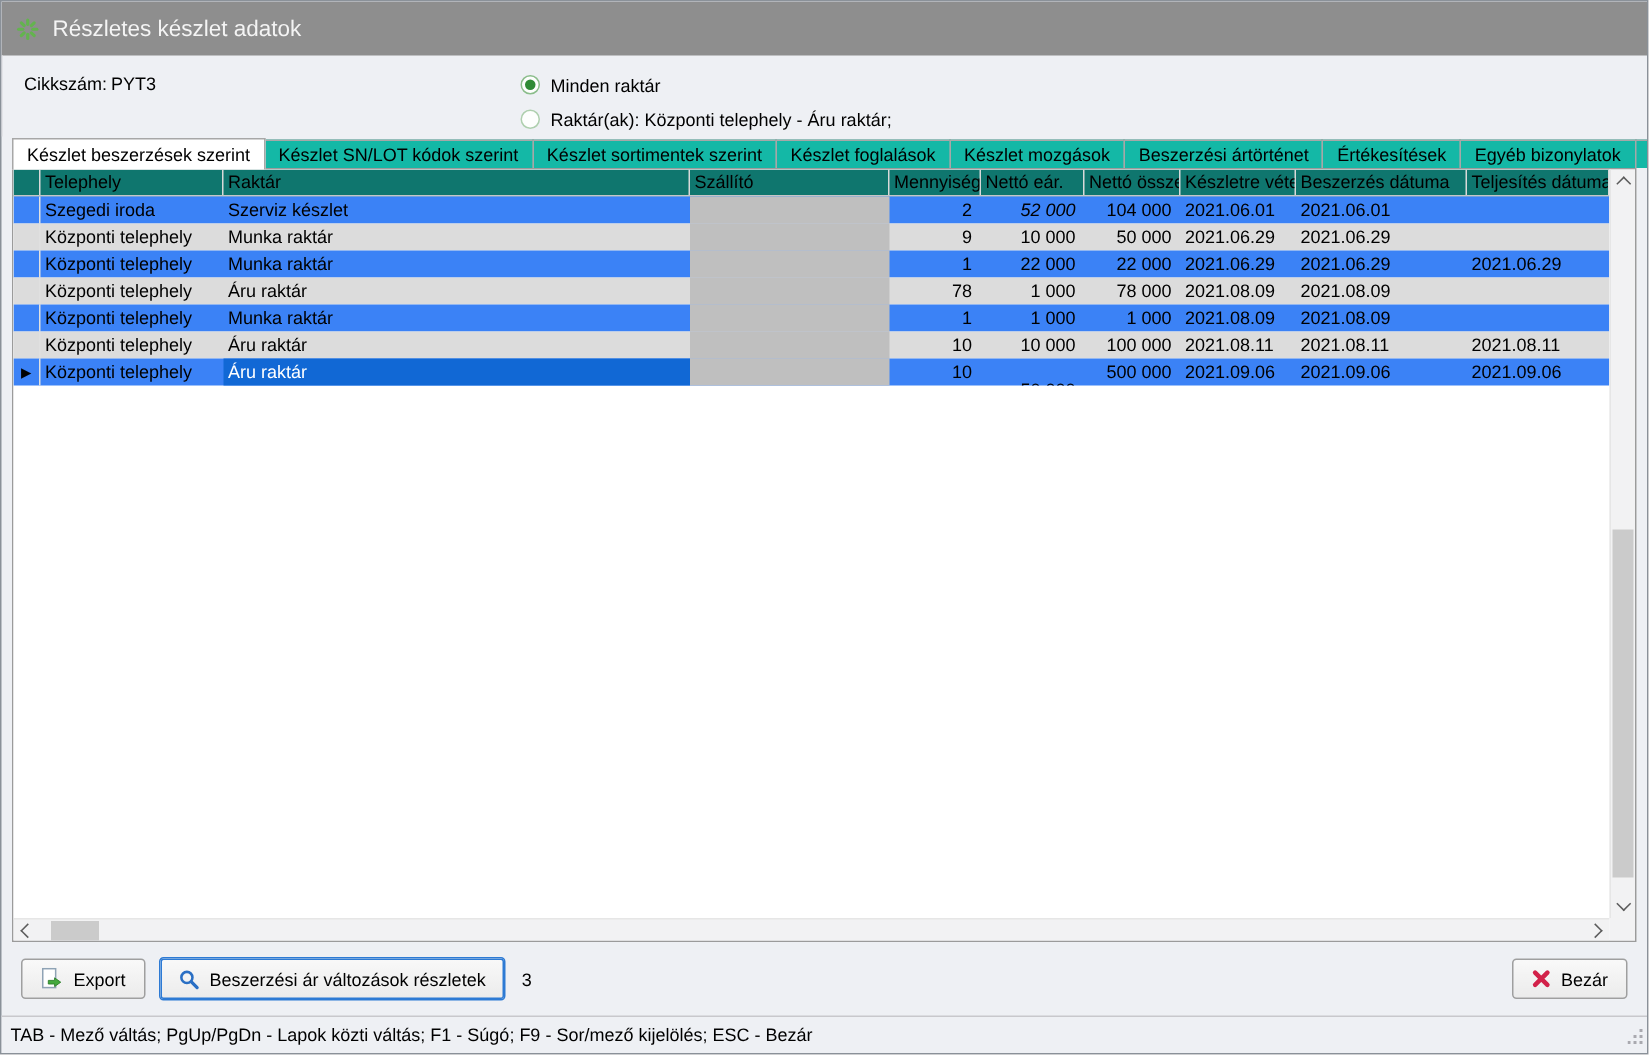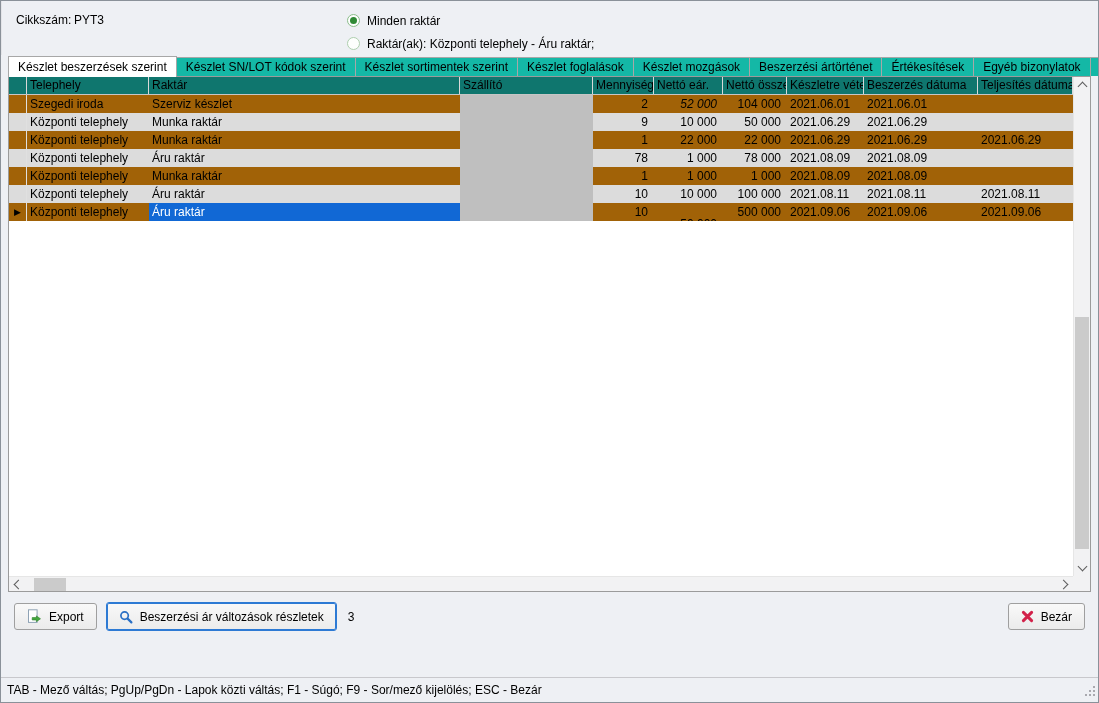--- a/index.html
+++ b/index.html
@@ -24,21 +24,21 @@
   
   .tabstrip{height:21px;display:flex;align-items:flex-end;padding-left:7px;position:relative;z-index:2;}
   .tab{height:19px;line-height:18px;box-sizing:border-box;padding:0 9px;background:#14b8a6;
        border:1px solid #a7a7a7;border-bottom:none;margin-right:-1px;white-space:nowrap;}
   .tab.active{height:21px;line-height:20px;background:#fff;position:relative;z-index:3;margin-bottom:-1px;}
   
   .grid-wrap{margin:0 7px;height:516px;box-sizing:border-box;border:1px solid #9b9b9b;background:#fff;position:relative;z-index:1;}
   .grid-scroll{position:absolute;left:0;top:0;right:17px;bottom:15px;overflow:hidden;background:#fff;}
   .g-hrow{display:flex;height:18px;background:#0f766e;border-bottom:1px solid #c6c6c6;box-sizing:border-box;}
   .h-cell{box-sizing:border-box;border-right:1px solid #d9d9d9;padding:0 3px;line-height:16px;white-space:nowrap;overflow:hidden;flex:0 0 auto;}
-  .g-row{display:flex;height:18px;line-height:18px;background:#a16207;}
+  .g-row{display:flex;height:18px;line-height:18px;background:#3b82f6;}
   .g-row.alt{background:#dcdcdc;}
   .g-cell{box-sizing:border-box;padding:0 3px;white-space:nowrap;overflow:hidden;flex:0 0 auto;}
   .g-cell.num{text-align:right;padding-right:6px;}
   .g-cell.gutter{padding:0;text-align:center;font-size:9px;line-height:18px;border-right:1px solid #e0e0e0;}
   .g-cell.red{background:#bfbfbf;}
   .g-cell.sel{background:#1168d5;color:#fff;}
   
   .vscroll{position:absolute;top:0;right:0;bottom:15px;width:17px;background:#f2f2f3;border-left:1px solid #e6e6e6;box-sizing:border-box;}
   .hscroll{position:absolute;left:0;right:17px;bottom:0;height:15px;background:#f2f2f3;border-top:1px solid #e6e6e6;box-sizing:border-box;display:flex;align-items:center;}
   .corner{position:absolute;right:0;bottom:0;width:17px;height:15px;background:#f2f2f3;}
@@ -63,20 +63,37 @@
   
   .statusbar{position:absolute;left:0;right:0;bottom:0;height:25px;border-top:1px solid #c8c8cc;
              display:flex;align-items:center;padding-left:6px;box-sizing:border-box;background:#eef0f4;}
   .grip{position:absolute;right:2px;bottom:2px;}
 </style>
 </head>
 <body>
 
 <div class="window">
 
+  <div class="titlebar">
+    <span style="display:inline-flex;">
+      <svg width="15" height="15" viewBox="0 0 15 15">
+        <g stroke="#63b44e" stroke-width="2.1" stroke-linecap="round">
+          <line x1="7.5" y1="1.4" x2="7.5" y2="4.2"></line>
+            <line x1="7.5" y1="10.8" x2="7.5" y2="13.6"></line>
+          <line x1="1.4" y1="7.5" x2="4.2" y2="7.5"></line>
+            <line x1="10.8" y1="7.5" x2="13.6" y2="7.5"></line>
+          <line x1="3.2" y1="3.2" x2="5.1" y2="5.1"></line>
+            <line x1="9.9" y1="9.9" x2="11.8" y2="11.8"></line>
+          <line x1="3.2" y1="11.8" x2="5.1" y2="9.9"></line>
+            <line x1="9.9" y1="5.1" x2="11.8" y2="3.2"></line>
+        </g>
+      </svg>
+    </span>
+    <span class="title">Részletes készlet adatok</span>
+  </div>
 
   <div class="formstrip">
     <div class="fields">
       <div class="field-row">
         <span class="lbl">Cikkszám:</span>
         <span>PYT3</span>
       </div>
     </div>
     <div class="radios">
       <div class="radio-row selected">

